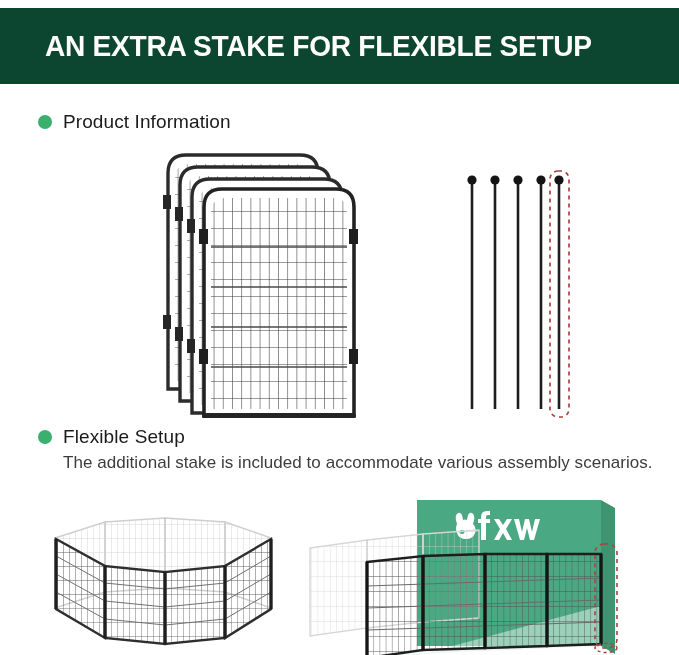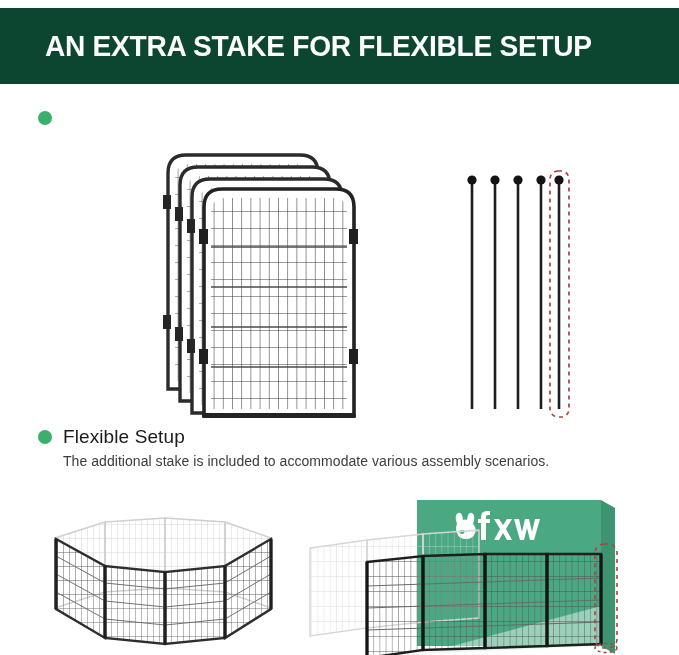--- a/index.html
+++ b/index.html
@@ -22,21 +22,21 @@
   }
   .header-rule{position:absolute;left:0;top:76px;width:679px;height:2px;background:#ffffff;}
 
   
   .sect{position:absolute;display:flex;align-items:center;gap:11px;}
   .bullet{width:14px;height:14px;border-radius:50%;background:#3aaf6e;flex:none;}
   .sect-label{font-size:19px;color:#1b1b1b;letter-spacing:.1px;white-space:nowrap;}
   #sect-product{left:38px;top:103px;}
   #sect-flex{left:38px;top:418px;text-align:center;}
   .sect-sub{
-    position:absolute;left:63px;top:445px;font-size:14px;color:#3c3c3c;
+    position:absolute;left:63px;top:445px;font-size:17px;color:#3c3c3c;
     letter-spacing:.05px;white-space:nowrap;
   }
 
   
   .illus{position:absolute;}
   #panels-illus{left:150px;top:135px;width:240px;height:275px;}
   #stakes-illus{left:455px;top:158px;width:120px;height:255px;}
   #pen-illus{left:15px;top:488px;width:300px;height:165px;}
   #wall-illus{left:305px;top:478px;width:374px;height:177px;}
   .illus svg{display:block;width:100%;height:100%;}
@@ -46,20 +46,21 @@
 
 <div class="page">
 
   <div class="header">
     <div class="header-title">AN EXTRA STAKE FOR FLEXIBLE SETUP</div>
   </div>
   <div class="header-rule"></div>
 
   <div class="sect" id="sect-product">
     <span class="bullet"></span>
+    <span class="sect-label">Product Information</span>
   </div>
 
   <div class="illus" id="panels-illus">
     <svg viewBox="0 0 240 275" xmlns="http://www.w3.org/2000/svg">
       <defs>
 
         <pattern id="mesh" width="9.2" height="17" patternUnits="userSpaceOnUse">
           <path d="M0 0 H9.2 M0 0 V17" stroke="#3a3a3a" stroke-width="1.1" fill="none"></path>
         </pattern>
       </defs>

